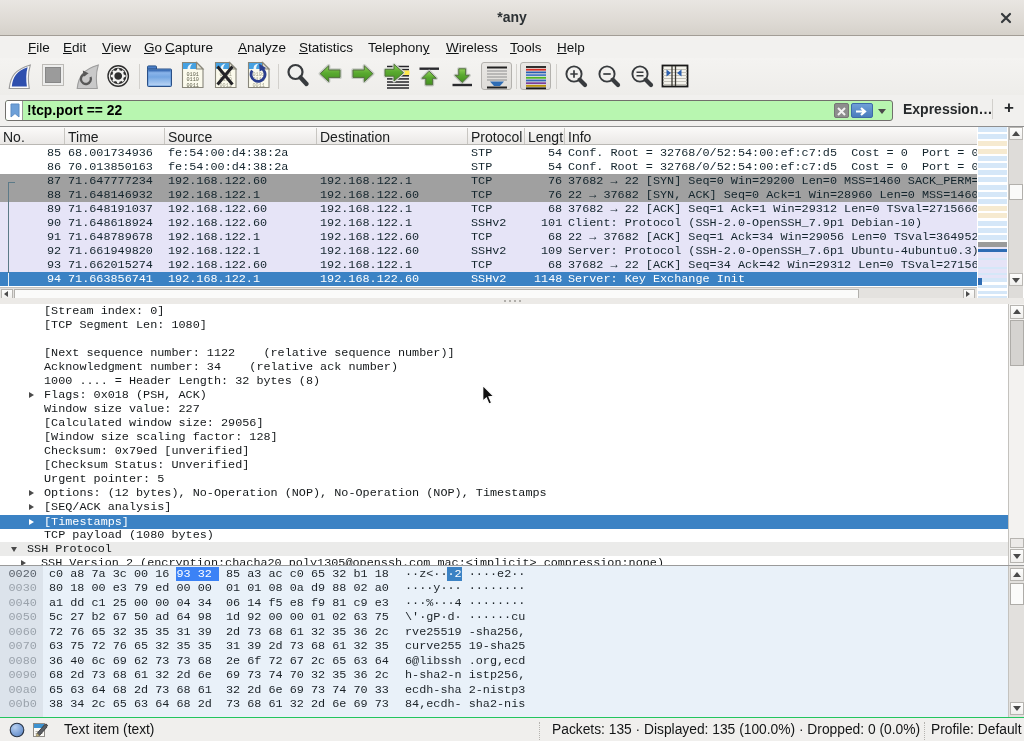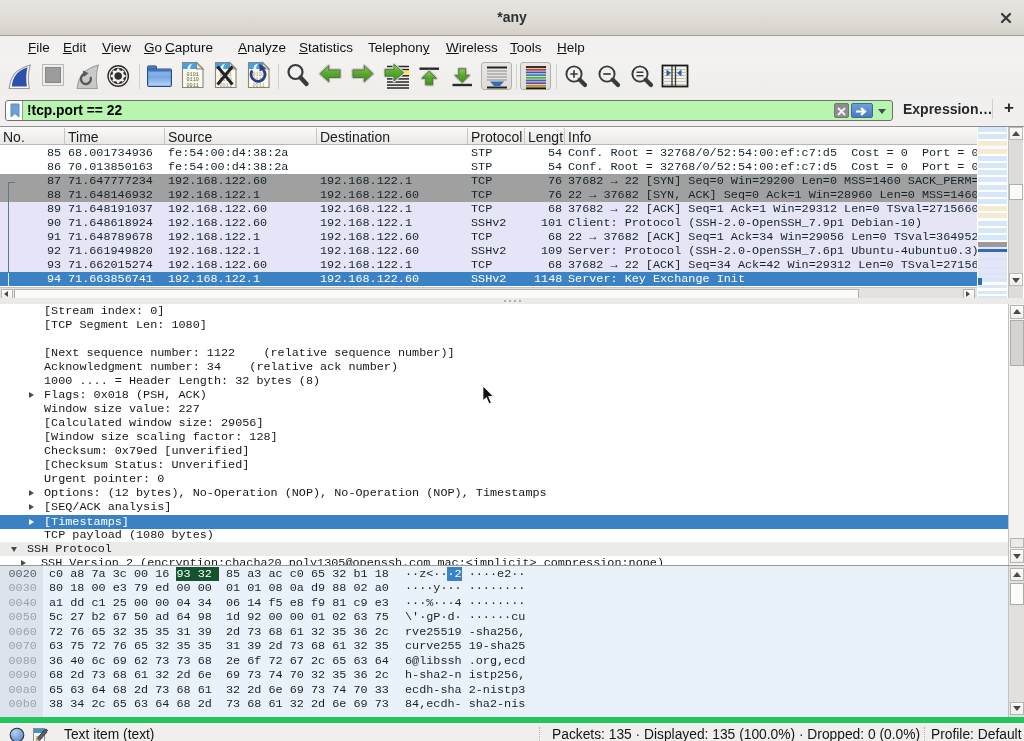--- a/index.html
+++ b/index.html
@@ -38,21 +38,21 @@
   .dline { position:absolute; left:0; width:1008px; height:14px; font-family:"Liberation Mono",monospace; font-size:11.8px; line-height:14px; color:#14181a; white-space:pre; }
   .dtxt { position:absolute; left:44px; top:0; }
   .darr { position:absolute; width:0; height:0; border-left:5px solid #4a4a4a; border-top:3.5px solid transparent; border-bottom:3.5px solid transparent; top:4px; left:29px; }
   
   #hex { left:0; top:565px; width:1024px; height:152px; background:#e9f1f9; border-top:1px solid #9a9a9a; overflow:hidden; }
   .hxrow { position:absolute; left:0; width:1008px; height:14px; font-family:"Liberation Mono",monospace; font-size:11.8px; line-height:14px; white-space:pre; color:#1b2227; }
   .off { position:absolute; left:8.5px; color:#9aa2ab; }
   .hxb { position:absolute; left:49px; }
   .hxa { position:absolute; left:405px; }
   
-  #status { left:0; top:717px; width:1024px; height:24px; background:#f0efed; border-top:6px solid #22c55e; }
+  #status { left:0; top:717px; width:1024px; height:24px; background:#f0efed; border-top:1px solid #22c55e; }
   .st { position:absolute; top:4px; font-size:13.8px; color:#131516; white-space:pre; }
 </style>
 </head>
 <body>
   <div id="titlebar" class="abs">
     <div id="title" class="abs">*any</div>
     <svg class="abs" style="left:1000px;top:12px" width="12" height="12" viewBox="0 0 12 12">
       <path d="M2 2 L10 10 M10 2 L2 10" stroke="#35393c" stroke-width="2.2" stroke-linecap="round"></path>
     </svg>
   </div>
@@ -404,40 +404,40 @@
     <div class="dline" style="top:13.5px"><span class="dtxt">[TCP Segment Len: 1080]</span></div>
     <div class="dline" style="top:41.5px"><span class="dtxt">[Next sequence number: 1122    (relative sequence number)]</span></div>
     <div class="dline" style="top:55.5px"><span class="dtxt">Acknowledgment number: 34    (relative ack number)</span></div>
     <div class="dline" style="top:69.5px"><span class="dtxt">1000 .... = Header Length: 32 bytes (8)</span></div>
     <div class="dline" style="top:83.5px"><span class="darr"></span><span class="dtxt">Flags: 0x018 (PSH, ACK)</span></div>
     <div class="dline" style="top:97.5px"><span class="dtxt">Window size value: 227</span></div>
     <div class="dline" style="top:111.5px"><span class="dtxt">[Calculated window size: 29056]</span></div>
     <div class="dline" style="top:125.5px"><span class="dtxt">[Window size scaling factor: 128]</span></div>
     <div class="dline" style="top:139.5px"><span class="dtxt">Checksum: 0x79ed [unverified]</span></div>
     <div class="dline" style="top:153.5px"><span class="dtxt">[Checksum Status: Unverified]</span></div>
-    <div class="dline" style="top:167.5px"><span class="dtxt">Urgent pointer: 0</span></div>
+    <div class="dline" style="top:167.5px"><span class="dtxt">Urgent pointer: 5</span></div>
     <div class="dline" style="top:181.5px"><span class="darr"></span><span class="dtxt">Options: (12 bytes), No-Operation (NOP), No-Operation (NOP), Timestamps</span></div>
     <div class="dline" style="top:210.5px;background:#3b82c4;color:#fff"><span class="darr" style="border-left-color:#fff"></span><span class="dtxt">[Timestamps]</span></div>
     <div class="dline" style="top:195.5px"><span class="darr"></span><span class="dtxt">[SEQ/ACK analysis]</span></div>
     <div class="dline" style="top:223.5px"><span class="dtxt">TCP payload (1080 bytes)</span></div>
     <div class="dline" style="top:237.5px;background:#ebebea"><span class="abs" style="left:11px;top:5px;width:0;height:0;border-top:5px solid #4a4a4a;border-left:3.5px solid transparent;border-right:3.5px solid transparent;"></span><span class="dtxt" style="left:27px">SSH Protocol</span></div>
     <div class="dline" style="top:251.5px"><span class="darr" style="left:21px"></span><span class="dtxt" style="left:41px">SSH Version 2 (encryption:chacha20_poly1305@openssh.com mac:&lt;implicit&gt; compression:none)</span></div>
 
     <div style="position:absolute;left:1008px;top:0;width:16px;height:261px;background:#f3f2f0;border-left:1px solid #c4c2be;">
       <div class="sbbtn" style="left:1px;top:1px;width:14px;height:14px;"></div>
       <div class="arr" style="left:4px;top:5px;border-left:4px solid transparent;border-right:4px solid transparent;border-bottom:5px solid #4a4a4a;"></div>
       <div style="position:absolute;left:1px;top:16px;width:14px;height:46px;background:#d5d3d0;border:1px solid #aeaca8;"></div>
       <div class="sbbtn" style="left:1px;top:234px;width:14px;height:10px;background:#eceae8;"></div>
       <div class="sbbtn" style="left:1px;top:245px;width:14px;height:14px;"></div>
       <div class="arr" style="left:4px;top:250px;border-left:4.5px solid transparent;border-right:4.5px solid transparent;border-top:5.5px solid #4a4a4a;"></div>
     </div>
   </div>
   <div id="hex" class="abs">
     <div style="position:absolute;left:0;top:0;width:43px;height:152px;background:#dce3eb;"></div>
-    <div class="hxrow" style="top:1px"><span class="off" style="color:#5d646e">0020</span><span class="hxb">c0 a8 7a 3c 00 16 <span style="background:#14532d;color:#fff">93 32 </span> 85 a3 ac c0 65 32 b1 18</span><span class="hxa">··z&lt;··<span style="background:#3b82c4;color:#fff">·2</span> ····e2··</span></div>
+    <div class="hxrow" style="top:1px"><span class="off" style="color:#5d646e">0020</span><span class="hxb">c0 a8 7a 3c 00 16 <span style="background:#3b82f6;color:#fff">93 32 </span> 85 a3 ac c0 65 32 b1 18</span><span class="hxa">··z&lt;··<span style="background:#3b82c4;color:#fff">·2</span> ····e2··</span></div>
     <div class="hxrow" style="top:15px"><span class="off">0030</span><span class="hxb">80 18 00 e3 79 ed 00 00  01 01 08 0a d9 88 02 a0</span><span class="hxa">····y··· ········</span></div>
     <div class="hxrow" style="top:30px"><span class="off">0040</span><span class="hxb">a1 dd c1 25 00 00 04 34  06 14 f5 e8 f9 81 c9 e3</span><span class="hxa">···%···4 ········</span></div>
     <div class="hxrow" style="top:44px"><span class="off">0050</span><span class="hxb">5c 27 b2 67 50 ad 64 98  1d 92 00 00 01 02 63 75</span><span class="hxa">\'·gP·d· ······cu</span></div>
     <div class="hxrow" style="top:59px"><span class="off">0060</span><span class="hxb">72 76 65 32 35 35 31 39  2d 73 68 61 32 35 36 2c</span><span class="hxa">rve25519 -sha256,</span></div>
     <div class="hxrow" style="top:73px"><span class="off">0070</span><span class="hxb">63 75 72 76 65 32 35 35  31 39 2d 73 68 61 32 35</span><span class="hxa">curve255 19-sha25</span></div>
     <div class="hxrow" style="top:88px"><span class="off">0080</span><span class="hxb">36 40 6c 69 62 73 73 68  2e 6f 72 67 2c 65 63 64</span><span class="hxa">6@libssh .org,ecd</span></div>
     <div class="hxrow" style="top:102px"><span class="off">0090</span><span class="hxb">68 2d 73 68 61 32 2d 6e  69 73 74 70 32 35 36 2c</span><span class="hxa">h-sha2-n istp256,</span></div>
     <div class="hxrow" style="top:117px"><span class="off">00a0</span><span class="hxb">65 63 64 68 2d 73 68 61  32 2d 6e 69 73 74 70 33</span><span class="hxa">ecdh-sha 2-nistp3</span></div>
     <div class="hxrow" style="top:131px"><span class="off">00b0</span><span class="hxb">38 34 2c 65 63 64 68 2d  73 68 61 32 2d 6e 69 73</span><span class="hxa">84,ecdh- sha2-nis</span></div>
 

